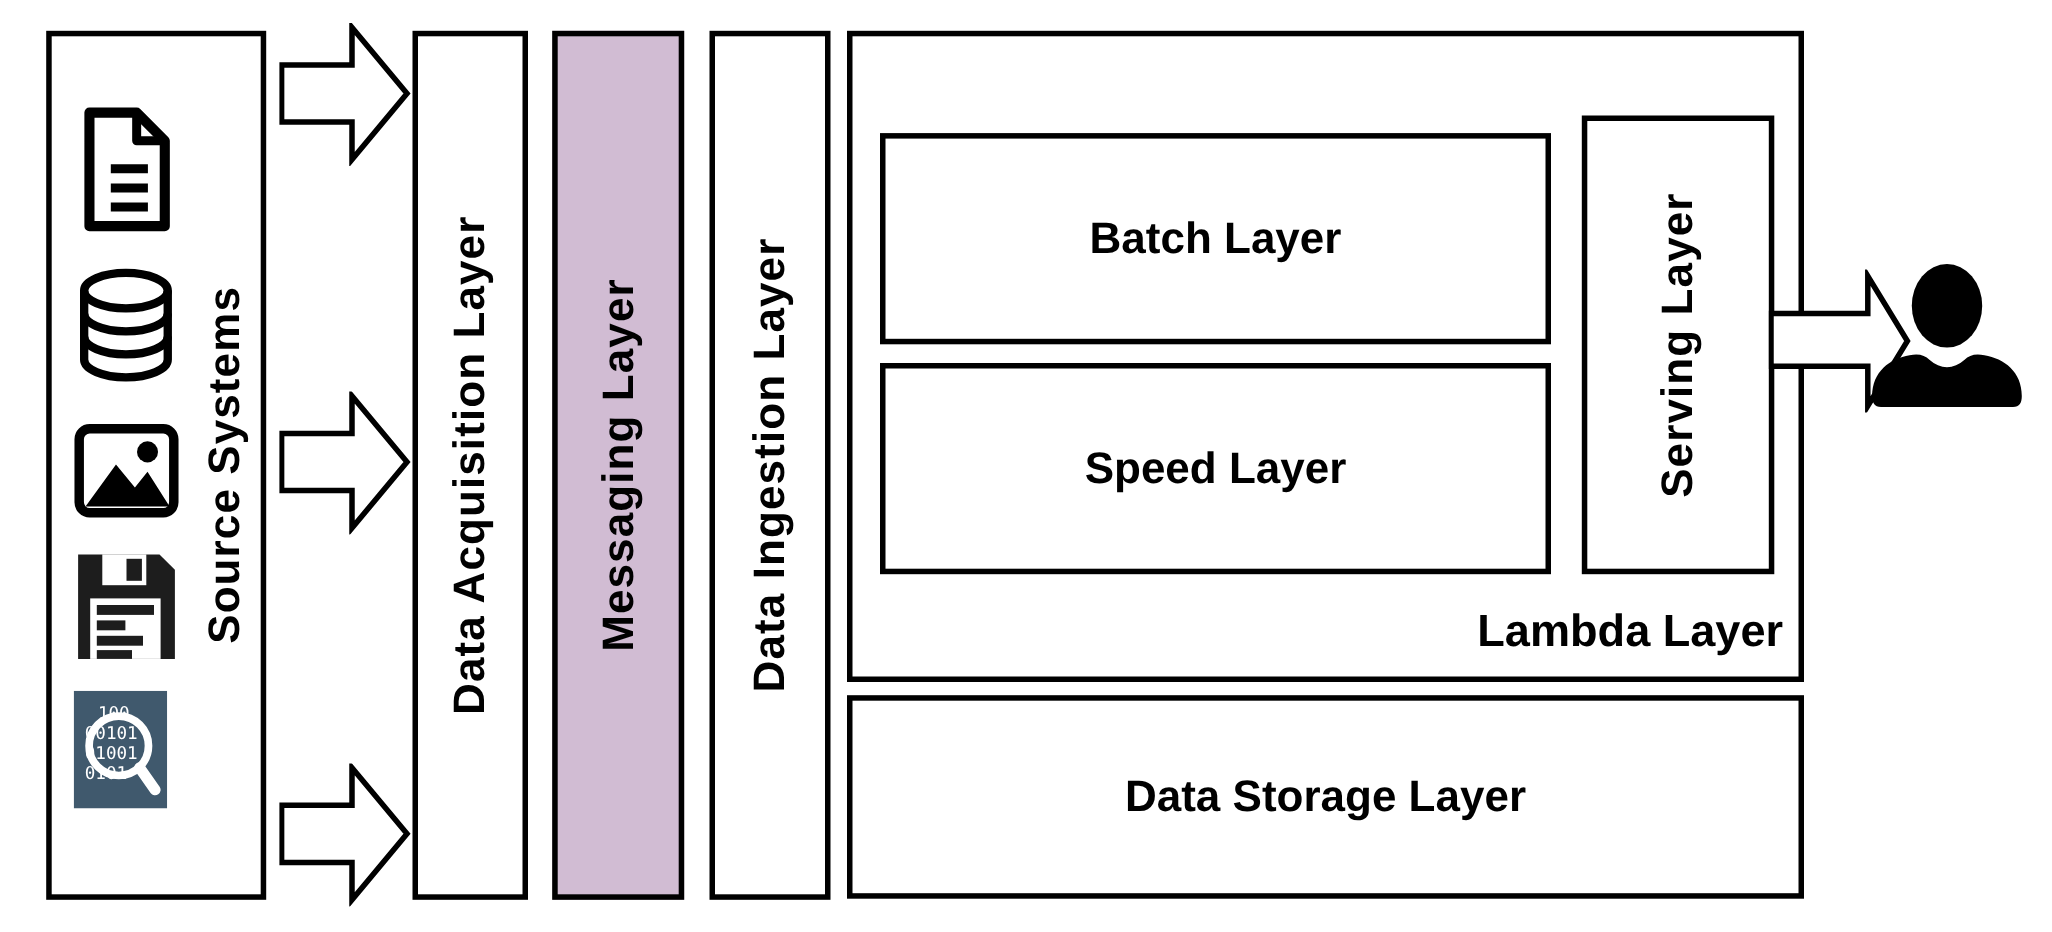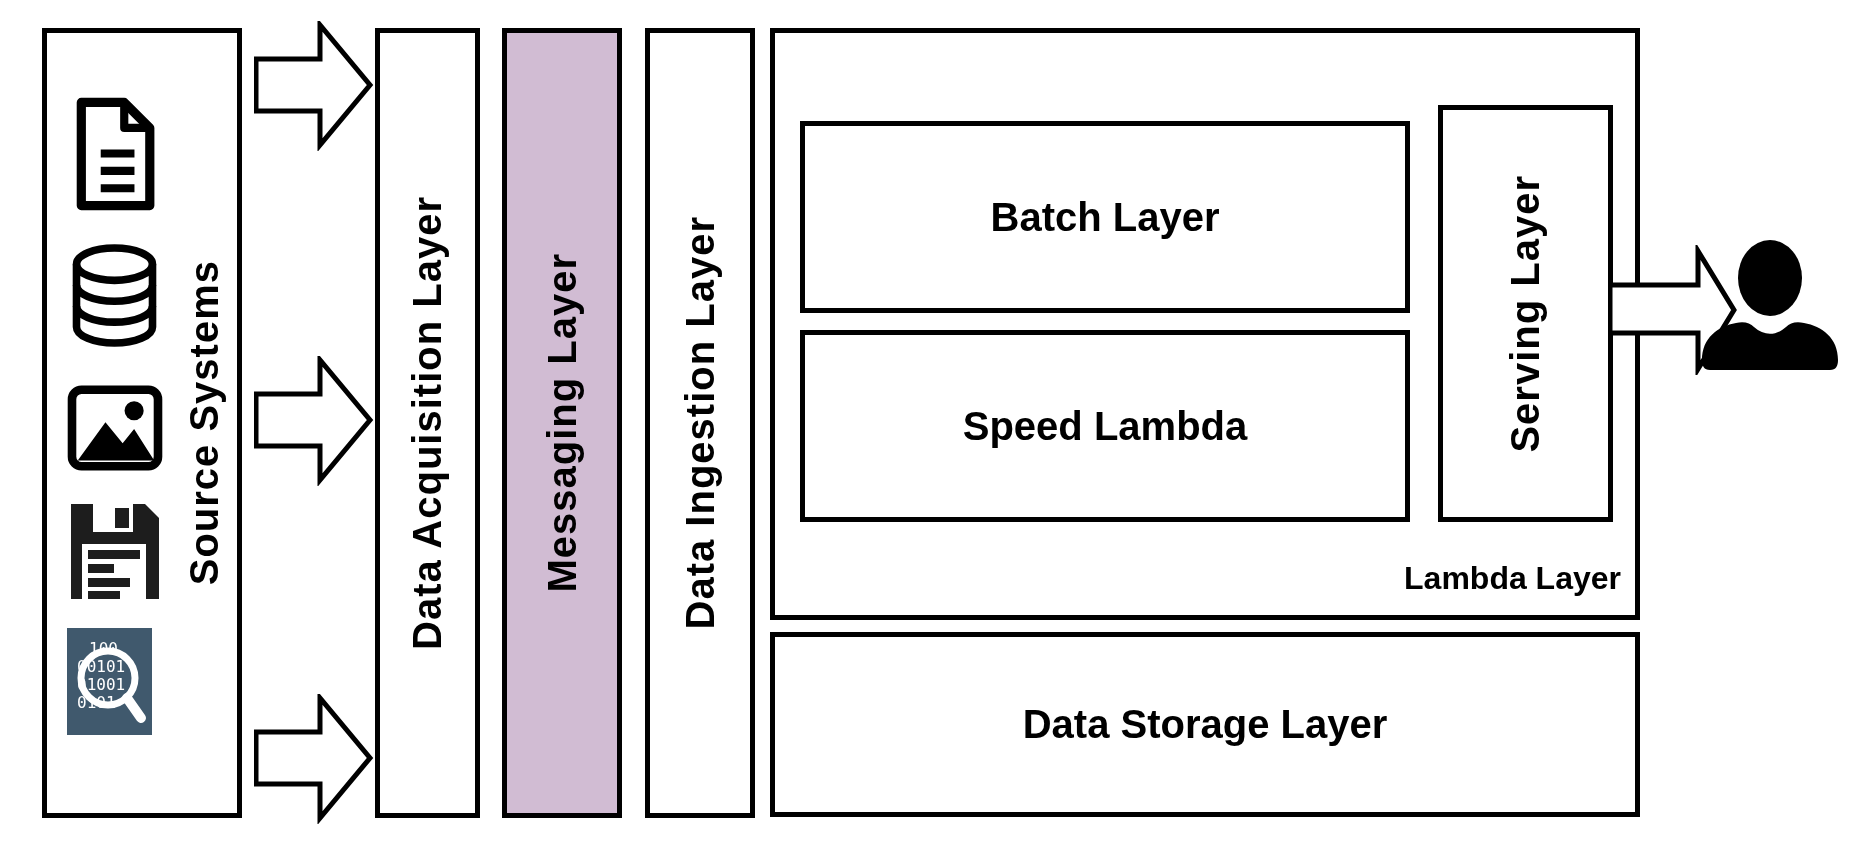--- a/index.html
+++ b/index.html
@@ -34,21 +34,21 @@
   }
   .htext {
     font-weight:bold;
     font-size:40px;
     color:#000000;
     white-space:nowrap;
   }
   .icon-slot { position:absolute; left:20px; }
   .corner-label {
     position:absolute; right:14px; bottom:18px;
-    font-weight:bold; font-size:32px; color:#000;
+    font-weight:bold; font-size:41px; color:#000;
     white-space:nowrap;
   }
   .src-label-wrap {
     position:absolute; top:0; right:10px; height:100%;
     display:flex; align-items:center;
   }
   svg { display:block; }
 </style>
 </head>
 <body>
@@ -136,21 +136,21 @@
     <div class="vtext">Data Ingestion Layer</div>
   </div>
 
   <div class="box" style="left:770px; top:28px; width:870px; height:592px;">
 
     <div class="box center" style="left:25px; top:88px; width:610px; height:192px;">
       <div class="htext">Batch Layer</div>
     </div>
 
     <div class="box center" style="left:25px; top:297px; width:610px; height:192px;">
-      <div class="htext">Speed Lambda</div>
+      <div class="htext">Speed Layer</div>
     </div>
 
     <div class="box center" style="left:663px; top:72px; width:175px; height:417px;">
       <div class="vtext">Serving Layer</div>
     </div>
 
     <div class="corner-label">Lambda Layer</div>
   </div>
 
   <div class="box center" style="left:770px; top:632px; width:870px; height:185px;">

